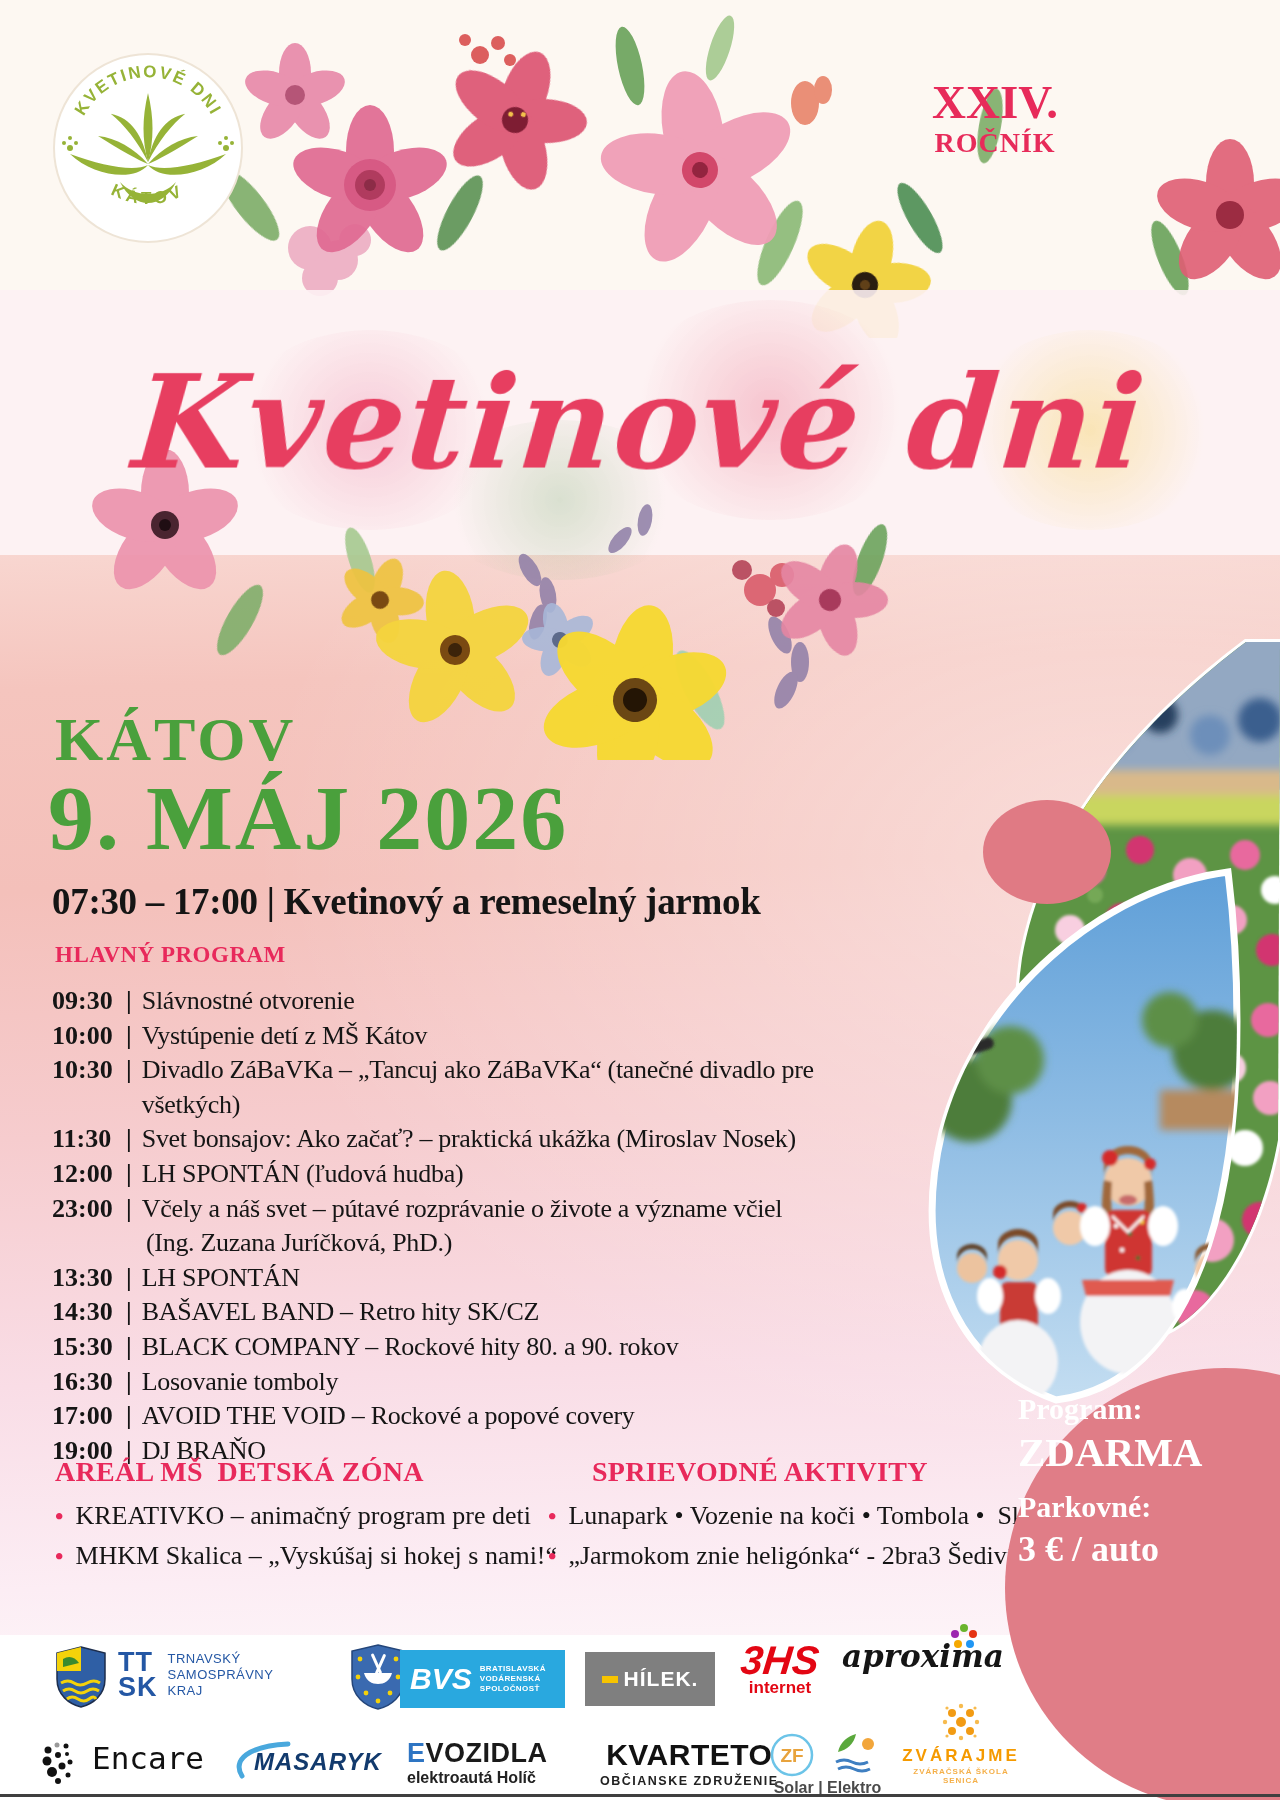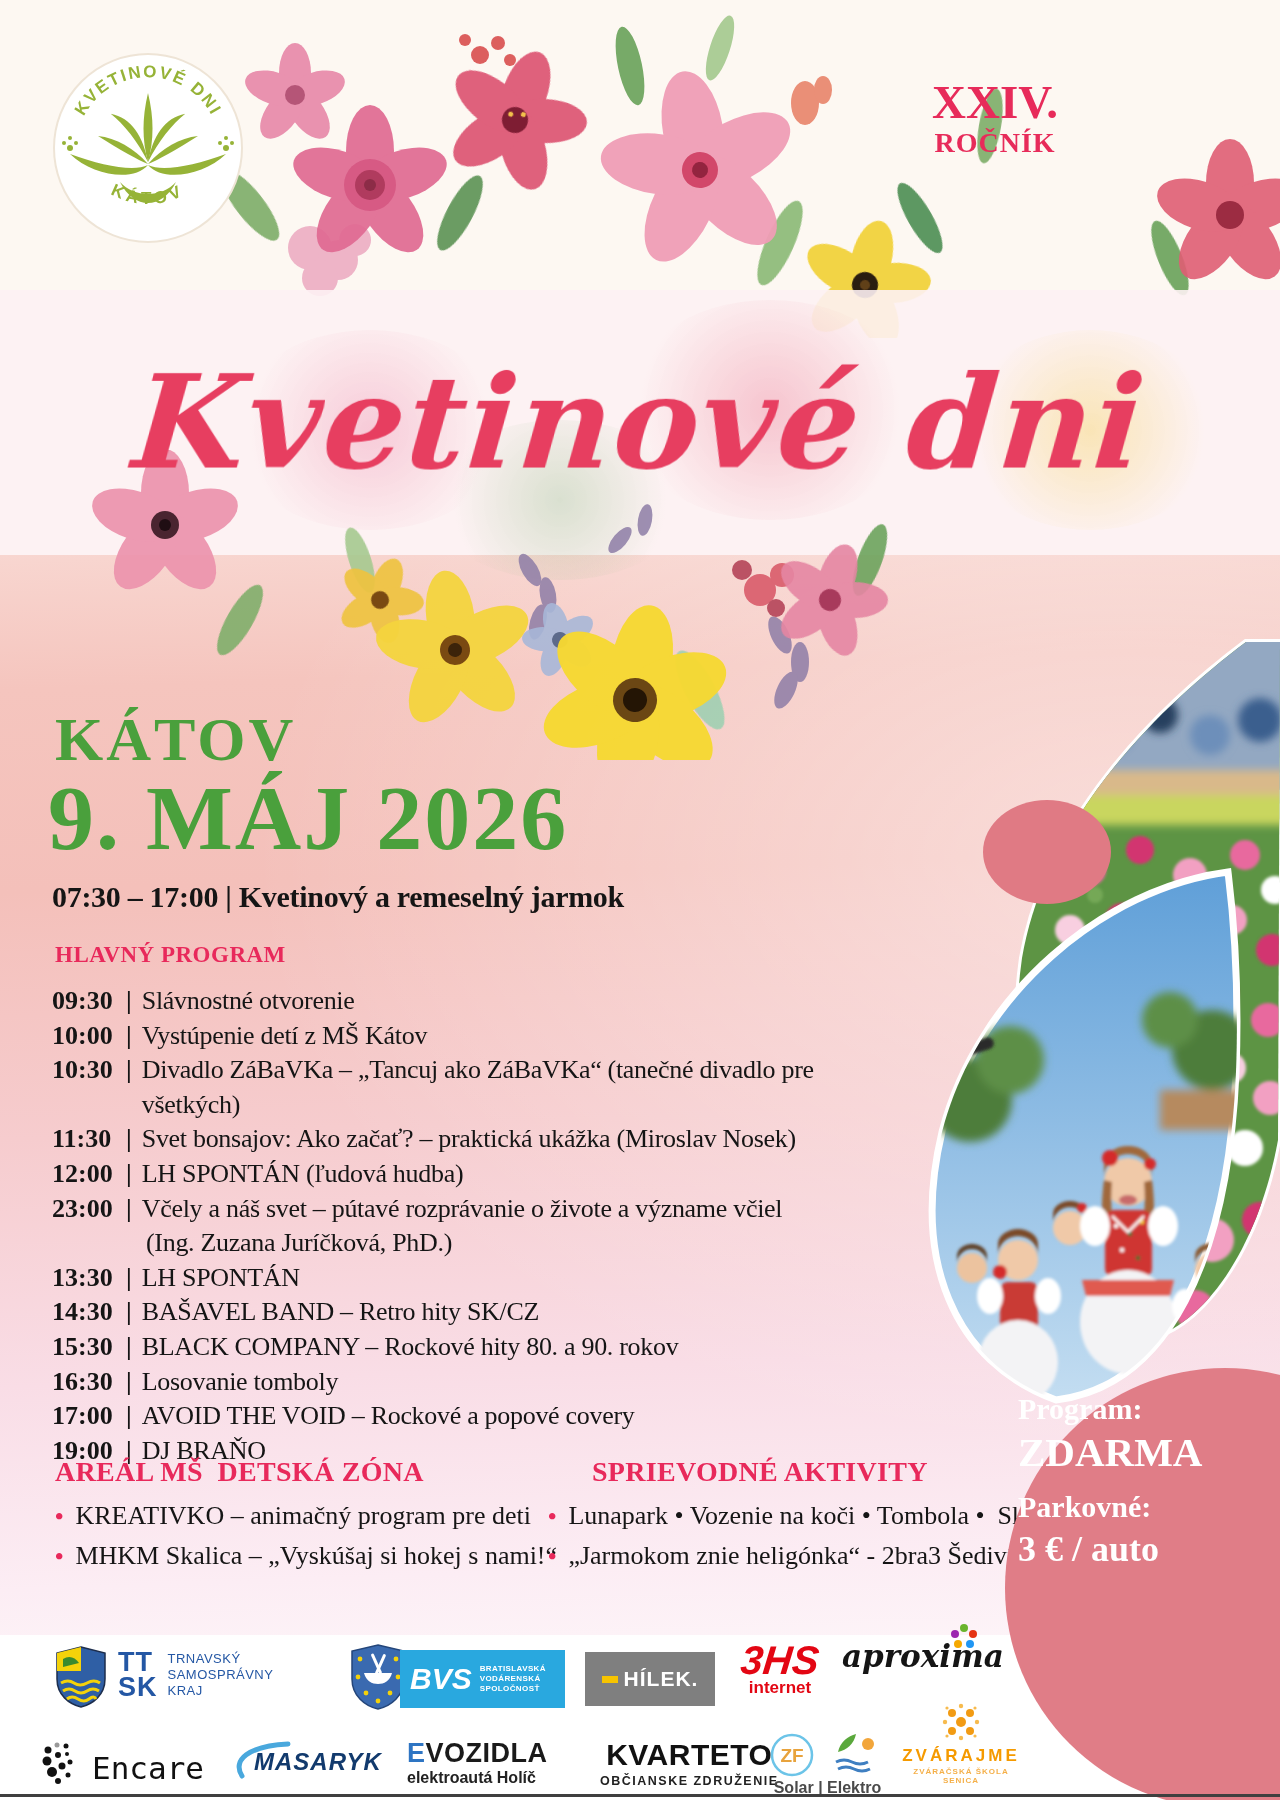--- a/index.html
+++ b/index.html
@@ -27,21 +27,21 @@
 
   .event-title{position:absolute;left:0;top:348px;width:1280px;text-align:center;z-index:4;
     font-style:italic;font-weight:600;font-size:128px;color:#e73e60;transform:skewX(-5deg);
     font-family:"DejaVu Serif","Liberation Serif",serif;letter-spacing:2px;}
 
   .photos{position:absolute;left:860px;top:620px;width:420px;height:800px;z-index:4;}
 
   .txt{position:absolute;z-index:5;color:#151515;}
   .loc{left:55px;top:708px;font-size:62px;font-weight:bold;color:#4aa03c;letter-spacing:3px;line-height:1;}
   .date{left:48px;top:772px;font-size:92px;font-weight:bold;color:#4aa03c;letter-spacing:2px;line-height:1;}
-  .market{left:52px;top:880px;font-size:30px;font-weight:bold;letter-spacing:-0.3px;}
+  .market{left:52px;top:880px;font-size:37px;font-weight:bold;letter-spacing:-0.3px;}
   .prog-head{left:55px;top:942px;font-size:23px;font-weight:bold;color:#e8295b;letter-spacing:0.5px;}
 
   .program{left:52px;top:984px;width:810px;font-size:26px;line-height:34.6px;}
   .prog-row{display:flex;}
   .prog-time{flex:none;width:64px;font-weight:bold;}
   .prog-sep{flex:none;font-weight:bold;margin:0 10px;}
   .prog-text{letter-spacing:-0.3px;}
   .prog-cont{margin-left:94px;letter-spacing:-0.3px;}
 
   .col-head{font-size:28px;font-weight:bold;color:#e8295b;white-space:pre;letter-spacing:0.3px;}
@@ -70,21 +70,21 @@
   .bvs .lines{color:#fff;font-weight:700;font-size:8px;line-height:10px;letter-spacing:0.4px;}
   .hilek{left:585px;top:1652px;width:130px;height:54px;background:#7f7f7f;display:flex;align-items:center;justify-content:center;gap:6px;}
   .hilek .dash{width:16px;height:7px;background:#f7c400;}
   .hilek .name{color:#fff;font-weight:800;font-size:21px;letter-spacing:1px;}
   .hs{left:735px;top:1642px;width:90px;text-align:center;color:#e30613;}
   .hs .name{font-size:40px;font-weight:800;font-style:italic;line-height:0.9;transform:skewX(-6deg);}
   .hs .sub{font-size:17px;font-weight:700;margin-top:0px;}
   .aprox{left:842px;top:1638px;position:absolute;}
   .aprox .name{font-family:"DejaVu Serif",serif;font-style:italic;font-weight:bold;font-size:31px;color:#151515;}
   .aprox svg{position:absolute;right:18px;top:-16px;}
-  .encare{left:40px;top:1740px;display:flex;align-items:flex-end;gap:14px;}
+  .encare{left:40px;top:1740px;display:flex;align-items:flex-start;gap:14px;}
   .encare .name{font-family:"DejaVu Sans Mono","Liberation Mono",monospace;font-size:31px;color:#111;}
   .masaryk{left:240px;top:1742px;width:160px;height:42px;}
   .masaryk svg{position:absolute;left:-12px;top:-2px;}
   .masaryk .name{position:absolute;left:14px;top:6px;font-weight:800;font-style:italic;font-size:24px;color:#123a6d;letter-spacing:1px;}
   .evozidla{left:407px;top:1738px;}
   .evozidla .name{font-size:27px;font-weight:800;color:#1a1a1a;letter-spacing:0.5px;}
   .evozidla .name .e{color:#2e75c3;}
   .evozidla .sub{font-size:16px;font-weight:700;color:#222;margin-top:0px;}
   .kvarteto{left:600px;top:1738px;text-align:center;}
   .kvarteto .name{font-size:30px;font-weight:900;color:#111;letter-spacing:0.5px;}

